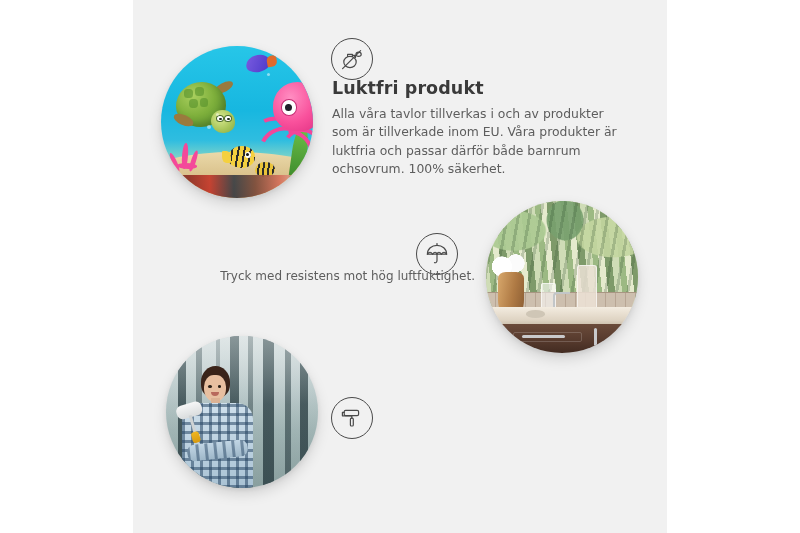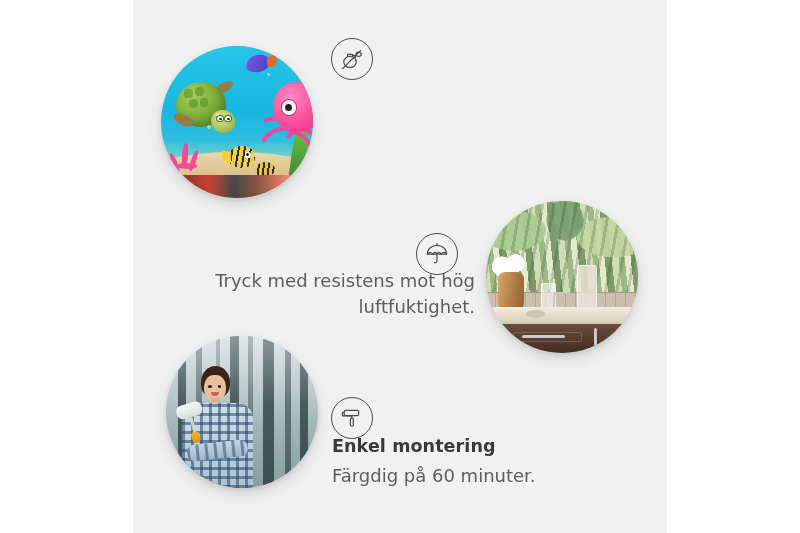--- a/index.html
+++ b/index.html
@@ -195,21 +195,21 @@
 
   
   .block{position:absolute;}
   .title{
     font-size:17.5px;font-weight:700;color:#3a3a3a;line-height:1.2;
     margin:0 0 6px 0;letter-spacing:.1px;
   }
   .body{
     font-size:12.4px;color:#5d5d5d;line-height:1.48;margin:0;
   }
-  .sub{font-size:18px;color:#5d5d5d;line-height:1.45;margin:0;}
+  .sub{font-size:12px;color:#5d5d5d;line-height:1.45;margin:0;}
 
   .b1-block{left:332px;top:78px;width:290px;text-align:left;}
   .b2-block{left:205px;top:268px;width:270px;text-align:right;}
   .b3-block{left:332px;top:436px;width:260px;text-align:left;}
 
   .i1{left:331px;top:38px;}
   .i2{left:416px;top:233px;}
   .i3{left:331px;top:397px;}
 </style>
 </head>
@@ -274,20 +274,24 @@
   <div class="icon i1">
     <svg width="26" height="26" viewBox="0 0 26 26" fill="none" stroke="#4a4a4a" stroke-width="1.2" stroke-linecap="round" stroke-linejoin="round">
       <ellipse cx="11" cy="16" rx="6.2" ry="5.6"></ellipse>
       <path d="M8.6 10.6 V8.4 h4.8 v2.2"></path>
       <path d="M13.4 9.4 h3.1 v2.2"></path>
       <ellipse cx="19.6" cy="8.2" rx="2.6" ry="2.1"></ellipse>
       <path d="M3.6 22.6 L21.6 4.6"></path>
     </svg>
   </div>
 
+  <div class="block b1-block">
+    <h3 class="title">Luktfri produkt</h3>
+    <p class="body">Alla våra tavlor tillverkas i och av produkter som är tillverkade inom EU. Våra produkter är luktfria och passar därför både barnrum ochsovrum. 100% säkerhet.</p>
+  </div>
 
   <div class="icon i2">
     <svg width="26" height="26" viewBox="0 0 26 26" fill="none" stroke="#4a4a4a" stroke-width="1.2" stroke-linecap="round" stroke-linejoin="round">
       <path d="M3.4 13.2 C3.4 7.9 7.7 4.4 13 4.4 C18.3 4.4 22.6 7.9 22.6 13.2 Z"></path>
       <path d="M3.4 13.2 C5.0 10.6 7.0 10.6 8.6 13.2"></path>
       <path d="M8.6 13.2 C10.2 10.6 12.2 10.6 13 13.2"></path>
       <path d="M13 13.2 C13.8 10.6 15.8 10.6 17.4 13.2"></path>
       <path d="M17.4 13.2 C19.0 10.6 21.0 10.6 22.6 13.2"></path>
       <path d="M13 4.4 V2.6"></path>
       <path d="M13 13.2 V19.6 C13 21.1 11.8 22.1 10.5 21.6"></path>
@@ -350,18 +354,14 @@
 
   <div class="icon i3">
     <svg width="26" height="26" viewBox="0 0 26 26" fill="none" stroke="#4a4a4a" stroke-width="1.2" stroke-linecap="round" stroke-linejoin="round">
       <rect x="5.2" y="5.4" width="14.4" height="5.2" rx="1.4"></rect>
       <path d="M5.2 7.4 H3.4 v3.4 h9.4"></path>
       <path d="M12.8 10.8 v2.4"></path>
       <rect x="11.4" y="13.2" width="2.9" height="7.8" rx="1.1"></rect>
     </svg>
   </div>
 
-  <div class="block b3-block">
-    <h3 class="title">Enkel montering</h3>
-    <p class="sub">Färgdig på 60 minuter.</p>
-  </div>
 
 </div>
 
 </body></html>

